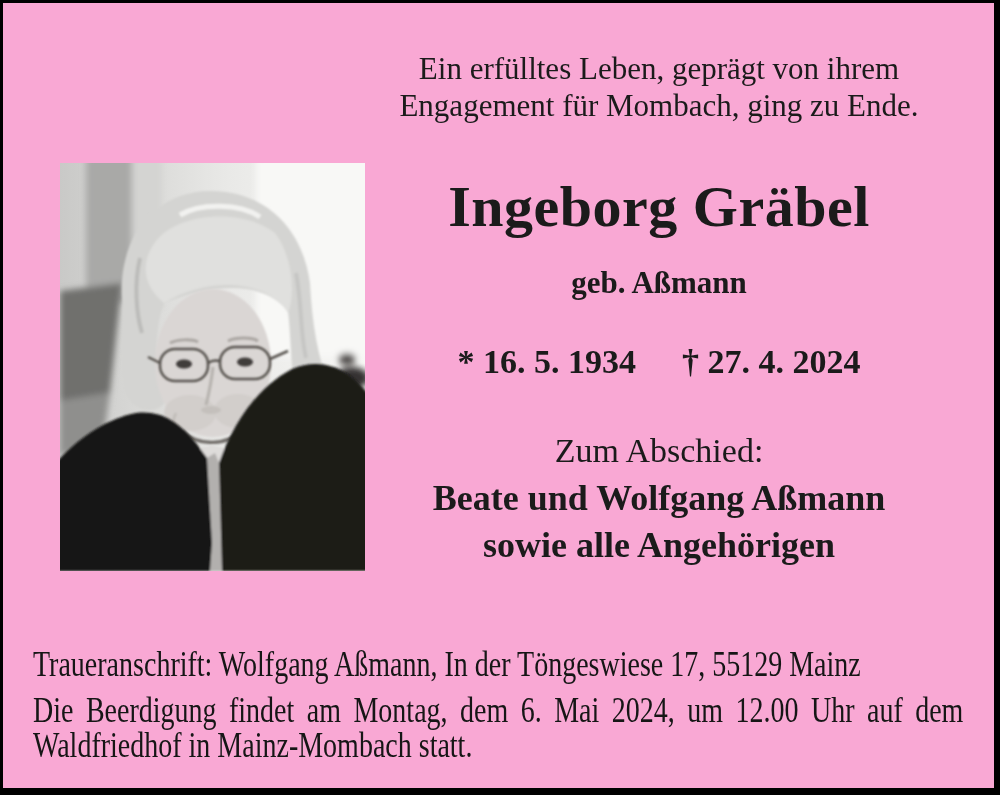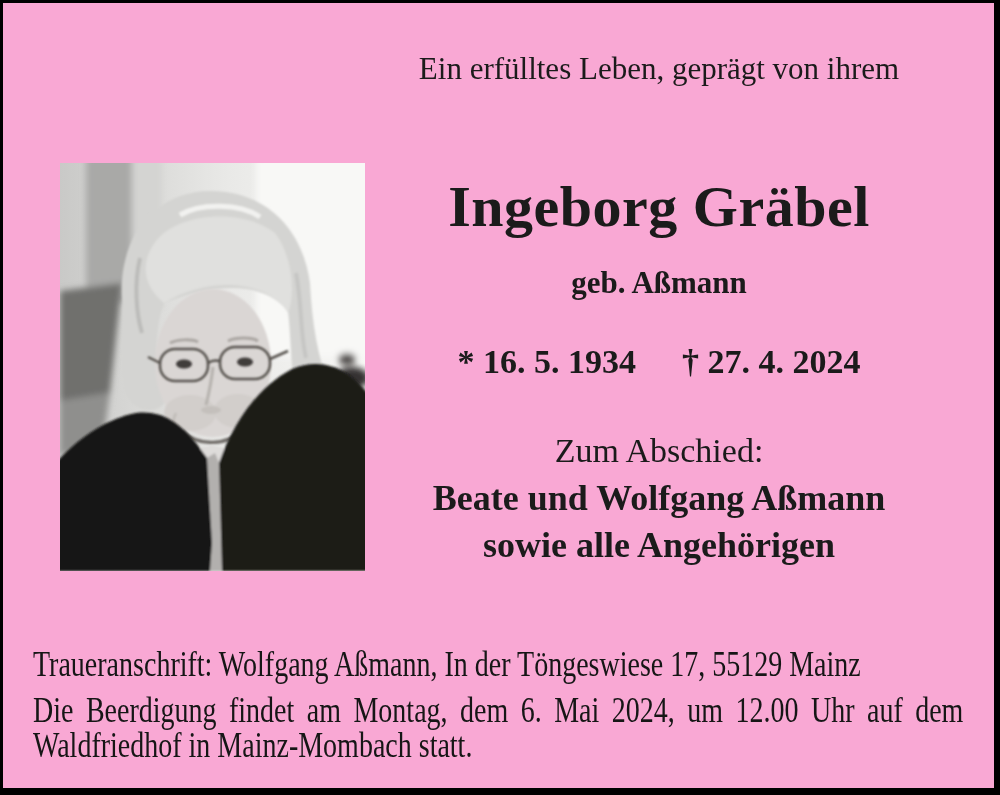--- a/index.html
+++ b/index.html
@@ -111,20 +111,21 @@
   }
   .photo svg { display: block; }
 </style>
 </head>
 <body>
 
 <div class="page">
 
   <div class="col intro">
     <div>Ein erfülltes Leben, geprägt von ihrem</div>
+    <div>Engagement für Mombach, ging zu Ende.</div>
   </div>
 
   <div class="photo">
     <svg viewBox="0 0 305 408" width="305" height="408" xmlns="http://www.w3.org/2000/svg">
       <defs>
         <filter id="b3" x="-20%" y="-20%" width="140%" height="140%">
             <feGaussianBlur stdDeviation="3"></feGaussianBlur>
           </filter>
         <filter id="b1" x="-20%" y="-20%" width="140%" height="140%">
             <feGaussianBlur stdDeviation="1.3"></feGaussianBlur>

